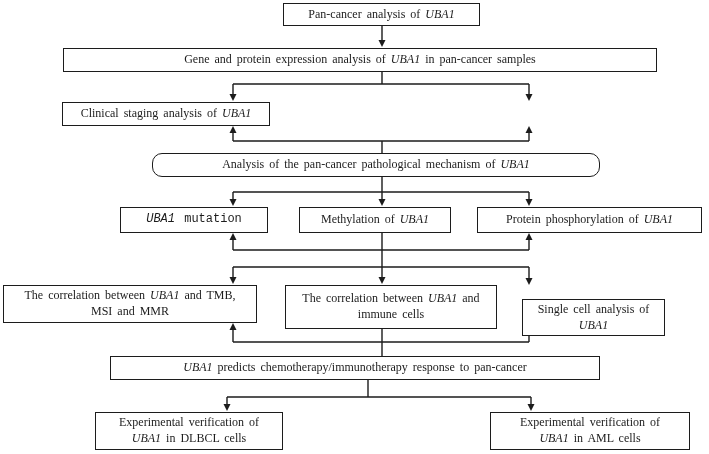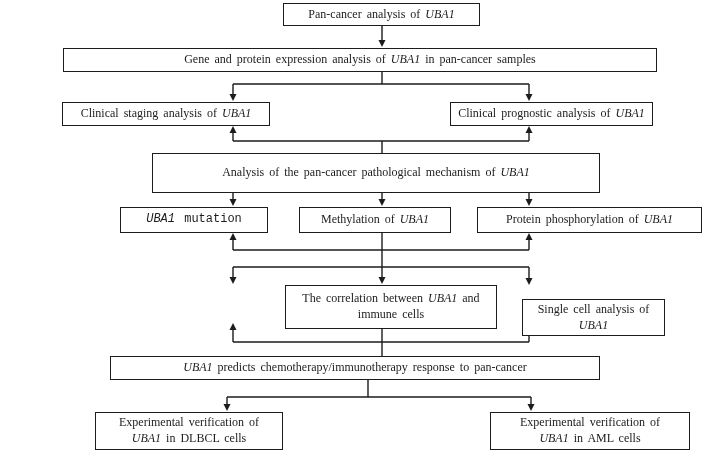--- a/index.html
+++ b/index.html
@@ -25,21 +25,21 @@
     line-height:1.32;
     word-spacing:2px;
     white-space:nowrap;
   }
   .tx em{font-style:italic;}
   
   #b1 {left:283px;top:3px;  width:197px;height:23px;}
   #b2 {left:63px; top:48px; width:594px;height:24px;}
   #b3l{left:62px; top:102px;width:208px;height:24px;}
   #b3r{left:450px;top:102px;width:203px;height:24px;}
-  #b4 {left:152px;top:153px;width:448px;height:40px;}
+  #b4 {left:152px;top:153px;width:448px;height:24px;border-radius:10px;}
   #b5l{left:120px;top:207px;width:148px;height:26px;font-family:Liberation Mono, monospace;}
   #b5m{left:299px;top:207px;width:152px;height:26px;}
   #b5r{left:477px;top:207px;width:225px;height:26px;}
   #b6l{left:3px;  top:285px;width:254px;height:38px;}
   #b6m{left:285px;top:285px;width:212px;height:44px;}
   #b6r{left:522px;top:299px;width:143px;height:37px;}
   #b7 {left:110px;top:356px;width:490px;height:24px;}
   #b8l{left:95px; top:412px;width:188px;height:38px;}
   #b8r{left:490px;top:412px;width:200px;height:38px;}
 </style>
@@ -82,40 +82,40 @@
   </div>
 
   <div class="bx" id="b2">
     <div class="tx"><span>Gene and protein expression analysis of </span><em>UBA1</em><span> in pan-cancer samples</span></div>
   </div>
 
   <div class="bx" id="b3l">
     <div class="tx"><span>Clinical staging analysis of </span><em>UBA1</em></div>
   </div>
 
-  <div class="bx" id="b3r">
-    <div class="tx"><span>Clinical prognostic analysis of </span><em>UBA1</em></div>
-  </div>
 
   <div class="bx" id="b4">
     <div class="tx"><span>Analysis of the pan-cancer pathological mechanism of </span><em>UBA1</em></div>
   </div>
 
   <div class="bx" id="b5l">
     <div class="tx"><em>UBA1</em><span> mutation</span></div>
   </div>
 
   <div class="bx" id="b5m">
     <div class="tx"><span>Methylation of </span><em>UBA1</em></div>
   </div>
 
   <div class="bx" id="b5r">
     <div class="tx"><span>Protein phosphorylation of </span><em>UBA1</em></div>
   </div>
 
+  <div class="bx" id="b6l">
+    <div class="tx"><span>The correlation between </span><em>UBA1</em><span> and TMB,</span><br><span>MSI and MMR</span></div>
+  </div>
 
   <div class="bx" id="b6m">
     <div class="tx"><span>The correlation between </span><em>UBA1</em><span> and</span><br><span>immune cells</span></div>
   </div>
 
   <div class="bx" id="b6r">
     <div class="tx"><span>Single cell analysis of</span><br><em>UBA1</em></div>
   </div>
 
   <div class="bx" id="b7">

